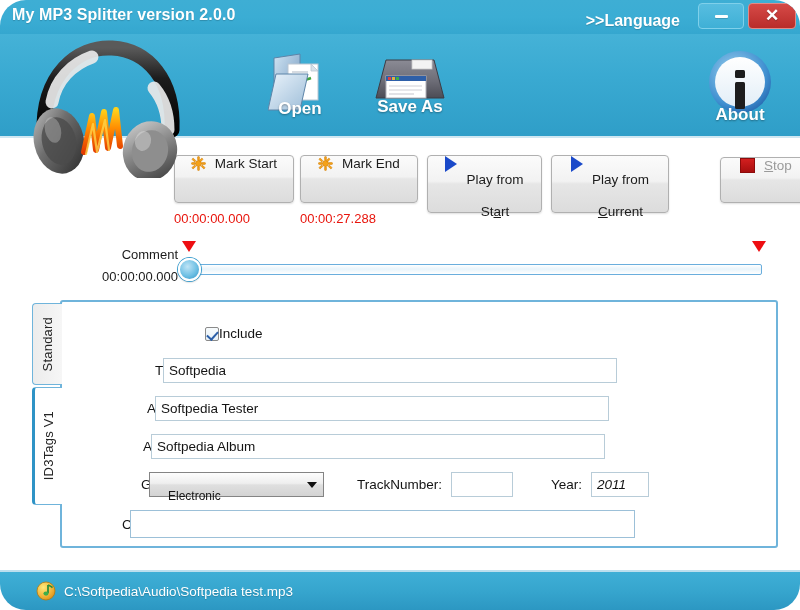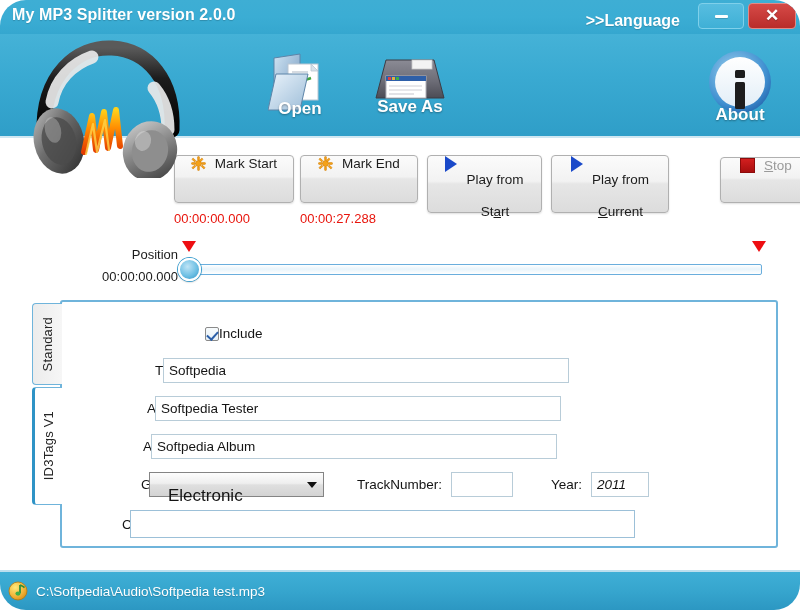--- a/index.html
+++ b/index.html
@@ -238,31 +238,31 @@
   #row-comment { left: 122px; top: 510px; }
 
   #row-title .flabel,
   #row-artist .flabel,
   #row-album .flabel,
   #row-genre .flabel,
   #row-comment .flabel { width: 0; }
 
   .lbl-w { display: inline-block; text-align: right; margin-right: 8px; }
 
-  .wide-input { width: 406px; height: 25px; }
+  .wide-input { width: 454px; height: 25px; }
 
   .select-wrap {
     position: relative; width: 175px; height: 25px;
     border: 1px solid #848484;
     background: linear-gradient(to bottom, #fdfdfd 0%, #eeeeee 45%, #dfdfdf 52%, #d3d3d3 100%);
     display: flex; align-items: center;
     cursor: pointer;
   }
   .select-wrap .selval {
-    font-size: 17px; color: #141414; padding-left: 18px;
+    font-size: 12px; color: #141414; padding-left: 18px;
     flex: 1; white-space: nowrap; overflow: hidden; margin-top: 23px;
   }
   .select-wrap .arrowbox {
     width: 22px; height: 100%;
     display: flex; align-items: center; justify-content: center;
     font-size: 11px; color: #111;
   }
   .chev {
     width: 0; height: 0;
     border-left: 5px solid transparent;
@@ -274,21 +274,21 @@
   .year-input  { width: 58px; height: 25px; }
   .comment-input { width: 505px; height: 28px; border-color: #9cc0d8; }
 
   .inline-lbl { font-size: 13.5px; color: #141414; white-space: nowrap; }
 
   
   .statusbar {
     position: absolute; left: 0; top: 570px; width: 800px; height: 40px;
     background: linear-gradient(to bottom, #3fafd6 0%, #35a4cd 55%, #2c97c2 100%);
     border-top: 2px solid #bcdfee;
-    display: flex; align-items: center;
+    display: flex; align-items: center; padding-left: 28px;
   }
   .status-icon {
     width: 20px; height: 20px; margin-left: 8px; margin-right: 8px; flex: none;
   }
   .status-text {
     font-size: 13.5px; color: #ffffff; white-space: nowrap;
     text-shadow: 0 1px 1px rgba(0,0,0,0.2);
   }
 </style>
 </head>
@@ -489,21 +489,21 @@
   </div>
 
   <div class="tbtn disabled" id="btn-stop">
     <span class="ico-stopsq"></span>
     <span class="blabel"><u>S</u>top</span>
   </div>
 
   <div class="timecode" id="tc-start">00:00:00.000</div>
   <div class="timecode" id="tc-end">00:00:27.288</div>
 
-  <div class="pos-label" id="pos-title">Position</div>
+  <div class="pos-label" id="pos-title">Comment</div>
   <div class="pos-label" id="pos-time">00:00:00.000</div>
 
   <div class="slider-track"></div>
   <div class="slider-knob"></div>
   <div class="marker" id="marker-start"></div>
   <div class="marker" id="marker-end"></div>
 
   <div class="tag-panel"></div>
 
   <div class="vtab" id="vtab-standard">

